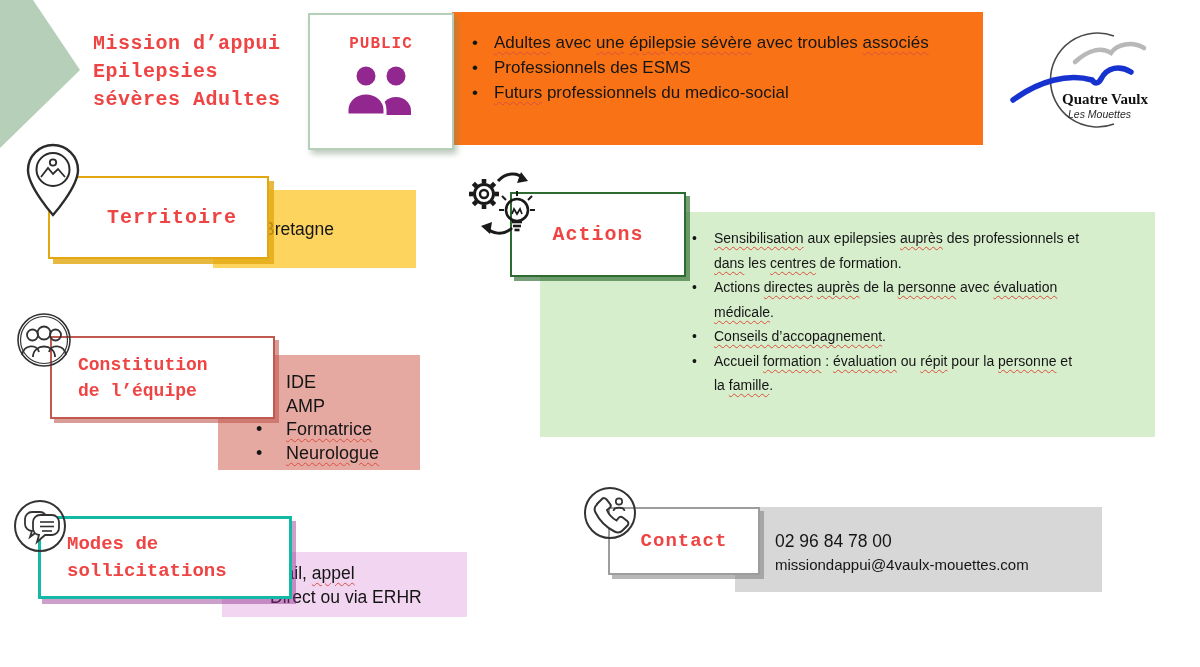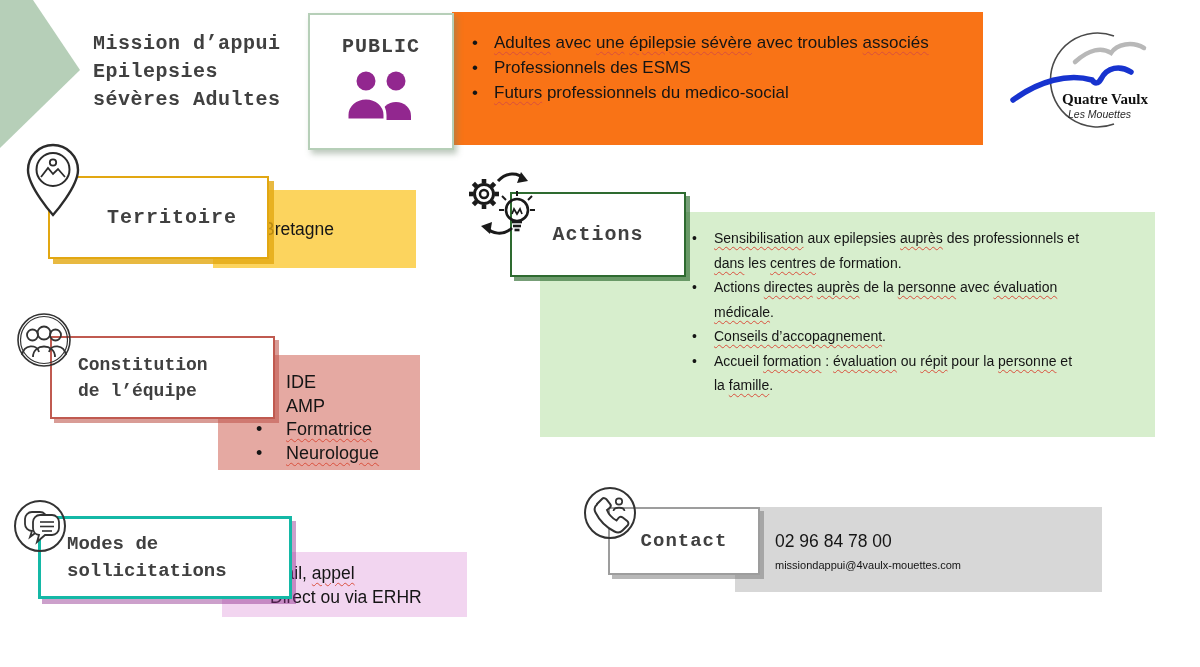--- a/index.html
+++ b/index.html
@@ -1,31 +1,31 @@
 <!DOCTYPE html>
 <html><head>
 <meta charset="utf-8">
 <style>
   html,body{margin:0;padding:0;background:#fff;}
   .slide{position:relative;width:1200px;height:667px;background:#fff;overflow:hidden;
          font-family:"Liberation Sans","DejaVu Sans",sans-serif;color:#151515;}
   .abs{position:absolute;}
-  .mono{font-family:"Liberation Mono","DejaVu Sans Mono",monospace;font-weight:bold;color:#404040;}
+  .mono{font-family:"Liberation Mono","DejaVu Sans Mono",monospace;font-weight:bold;color:#ef4444;}
 
   
   .title{left:93px;top:30px;font-size:20px;line-height:28px;letter-spacing:.5px;}
 
   
   .arrow{left:0;top:0;}
 
   
   .public-box{left:308px;top:13px;width:142px;height:133px;background:#fff;
     border:2px solid #b6cfb8;box-shadow:3px 4px 6px rgba(110,135,110,.45);z-index:3;
     display:flex;flex-direction:column;align-items:center;}
-  .public-label{font-size:20px;letter-spacing:1px;margin-top:20px;}
+  .public-label{font-size:16px;letter-spacing:1px;margin-top:20px;}
   .public-icon{margin-top:10px;}
 
   
   .banner{left:452px;top:12px;width:531px;height:133px;background:#f97316;z-index:1;}
   .banner ul{margin:18px 0 0 0;padding:0 10px 0 16px;list-style:none;font-size:17px;line-height:25px;}
   .banner li{position:relative;padding-left:26px;}
   .banner li::before{content:"\2022";position:absolute;left:4px;}
 
   
   .logo{left:1005px;top:22px;}
@@ -67,21 +67,21 @@
   .modes-box{left:222px;top:552px;width:245px;height:65px;background:#f2d5f0;z-index:1;
     font-size:17.5px;line-height:24px;padding:9px 0 0 48px;box-sizing:border-box;}
 
   
   .contact-icon{left:583px;top:486px;z-index:4;}
   .contact-label{left:608px;top:507px;width:148px;height:64px;border:2px solid #9d9d9d;
     box-shadow:4px 4px 0 rgba(125,125,125,.55);align-items:center;font-size:19px;letter-spacing:1px;}
   .contact-box{left:735px;top:507px;width:367px;height:85px;background:#d7d7d7;z-index:1;
     padding:22px 0 0 40px;box-sizing:border-box;}
   .contact-phone{font-size:17.5px;line-height:24px;}
-  .contact-email{font-size:11px;line-height:24px;}
+  .contact-email{font-size:15px;line-height:24px;}
 
   .wavy{text-decoration-line:underline;text-decoration-style:wavy;
         text-decoration-color:#d94f3d;text-decoration-thickness:1px;text-underline-offset:3px;}
   svg{display:block;}
 </style>
 </head>
 <body>
 
 <div class="slide">
 

